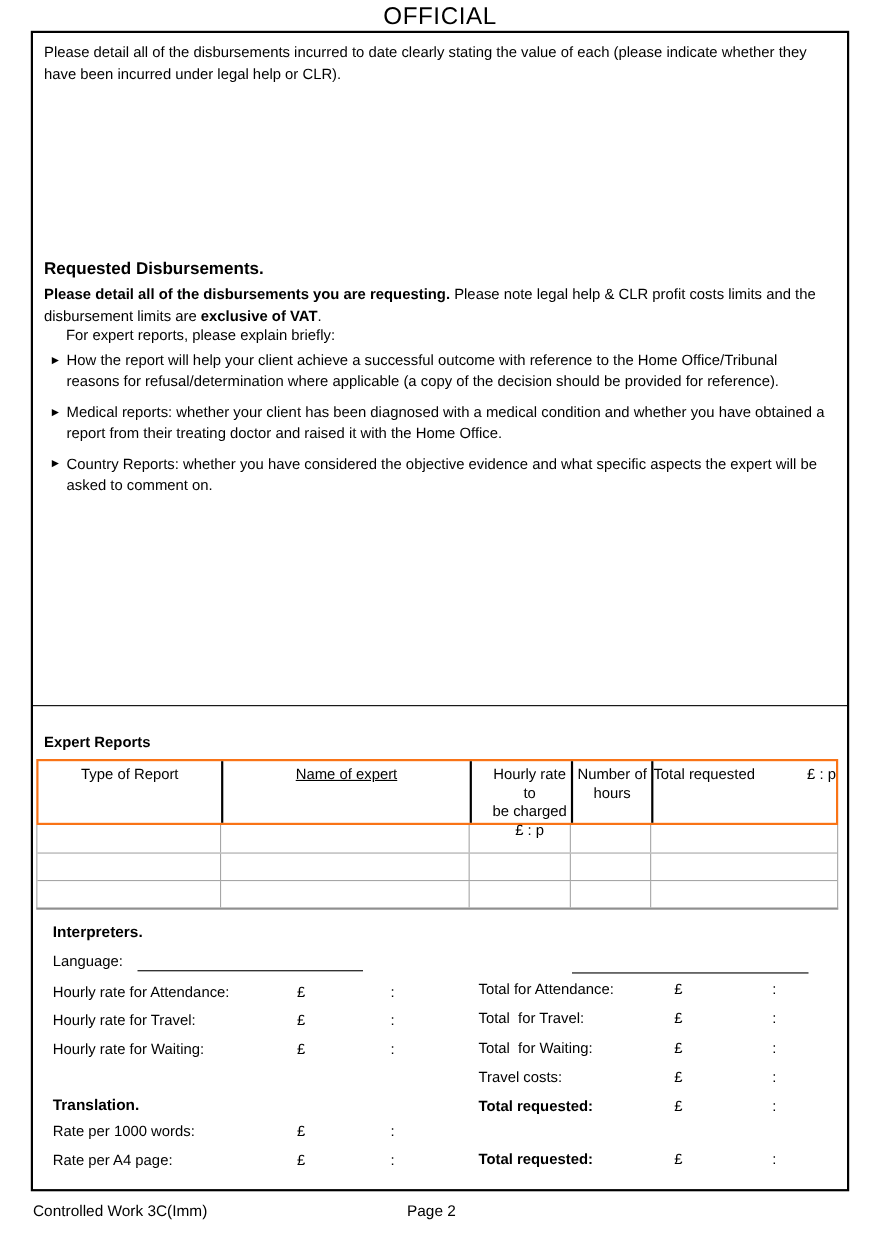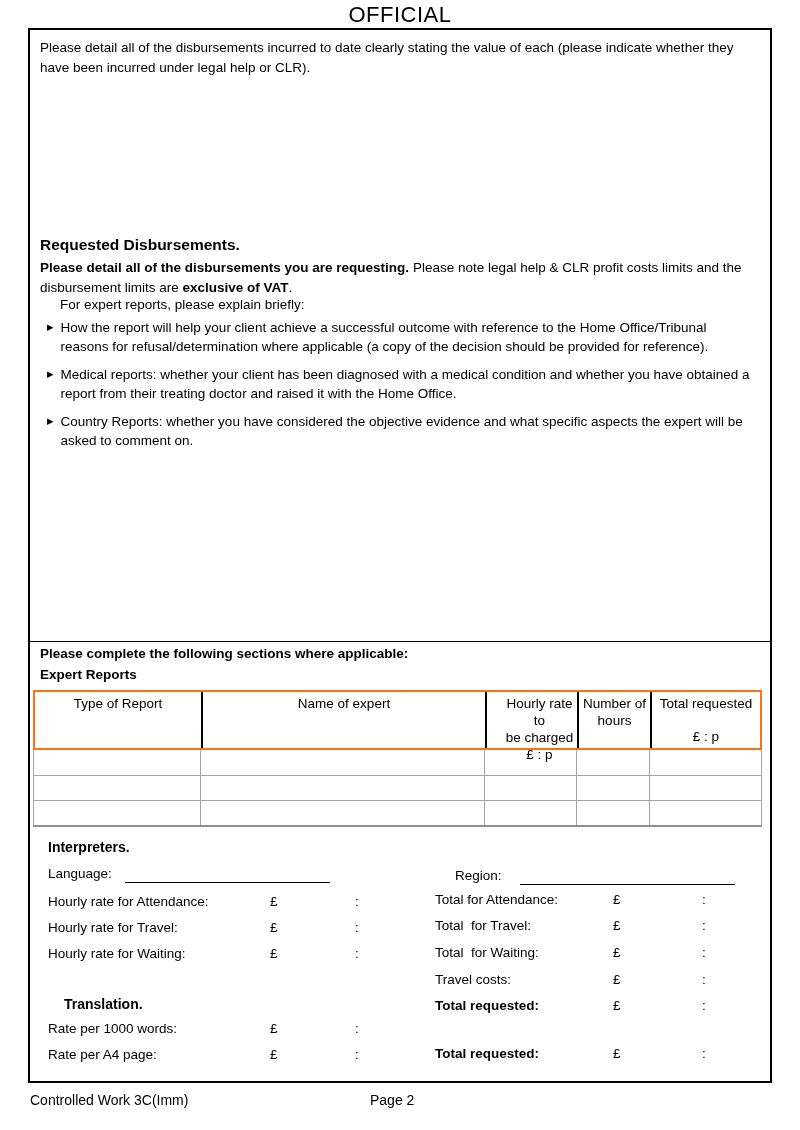--- a/index.html
+++ b/index.html
@@ -30,30 +30,30 @@
 
   .divider { left:30px; top:641px; width:740px; height:1px; background:#000; }
 
   .complete-heading { left:40px; top:646px; font-weight:bold; }
   .expert-subheading { left:40px; top:667px; font-weight:bold; }
 
   .xtable { left:33px; top:690px; width:729px; }
   .xhead { display:flex; height:60px; border:2px solid #f97316; }
   .xh { text-align:center; line-height:17px; padding-top:3px; }
   .xh + .xh { border-left:2px solid #000; }
-  .c1 { width:166px; } .c2 { width:284px; } .c3 { width:92px;padding-left:15px; } .c4 { width:73px; } .c5 { flex:1; }
-  .xh.c5 { display:flex; flex-direction:column; justify-content:space-between; padding-bottom:3px; }
+  .c1 { width:166px; } .c2 { width:226px;text-decoration:underline; } .c3 { width:92px;padding-left:15px; } .c4 { width:73px; } .c5 { flex:1; }
+  .xh.c5 { display:flex; flex-direction:row; justify-content:space-between; padding-bottom:3px; }
   .xbody { border:1px solid #a6a6a6; border-top:none; border-bottom:2px solid #8f8f8f; }
   .xrow { display:flex; height:25px; }
   .xrow + .xrow { border-top:1px solid #a6a6a6; }
   .xc + .xc { border-left:1px solid #a6a6a6; }
 
   .sec-heading { font-weight:bold; font-size:14px; }
   .interp-heading { left:48px; top:839px; }
-  .trans-heading { left:64px; top:996px; }
+  .trans-heading { left:48px; top:996px; }
 
   .arow { left:0; width:800px; height:20px; }
   .arow span { position:absolute; top:0; white-space:pre; }
   .arow.l .al { left:48px; }
   .arow.l .ap { left:270px; }
   .arow.l .af1 { left:285px; width:62px; height:17px; }
   .arow.l .ac { left:355px; }
   .arow.l .af2 { left:368px; width:58px; height:17px; }
   .arow.r .al { left:435px; }
   .arow.r .ap { left:613px; }
@@ -98,21 +98,20 @@
     <div class="bullet">
       <span class="marker">▶</span>
       <span>Country Reports: whether you have considered the objective evidence and what specific aspects the expert will be asked to comment on.</span>
     </div>
   </div>
 
   <div class="abs blank-area" style="left:32px;top:455px;width:734px;height:180px;"></div>
 
   <div class="abs divider"></div>
 
-  <div class="abs complete-heading">Please complete the following sections where applicable:</div>
   <div class="abs expert-subheading">Expert Reports</div>
 
   <div class="abs xtable">
     <div class="xhead">
       <div class="xh c1"><span>Type of Report</span></div>
       <div class="xh c2"><span>Name of expert</span></div>
       <div class="xh c3">
         <div>Hourly rate to</div>
         <div>be charged</div>
         <div>£ : p</div>
@@ -151,23 +150,20 @@
     </div>
   </div>
 
   <div class="abs sec-heading interp-heading">Interpreters.</div>
 
   <div class="abs arow l" style="top:866px">
     <span class="al">Language:</span>
   </div>
   <div class="abs fline" style="left:125px;top:867px;width:205px;"></div>
 
-  <div class="abs arow r region" style="top:868px">
-    <span class="al">Region:</span>
-  </div>
   <div class="abs fline" style="left:520px;top:869px;width:215px;"></div>
 
   <div class="abs arow l" style="top:894px">
     <span class="al">Hourly rate for Attendance:</span>
     <span class="ap">£</span>
     <span class="af1"></span>
     <span class="ac">:</span>
     <span class="af2"></span>
   </div>
   <div class="abs arow l" style="top:920px">

